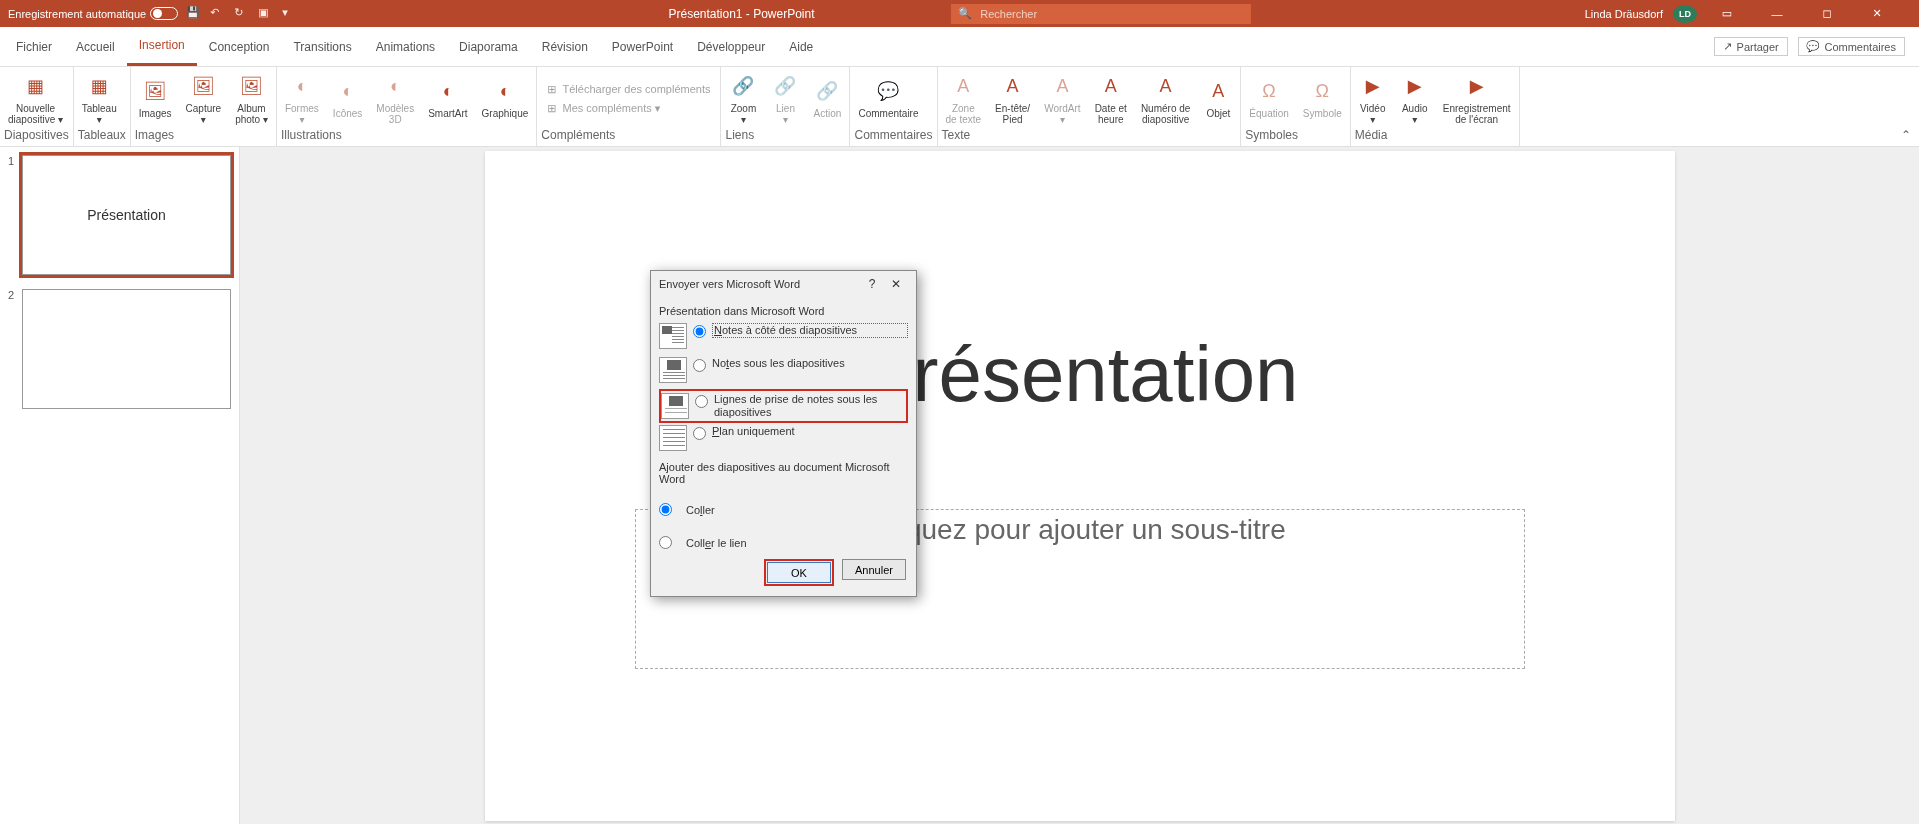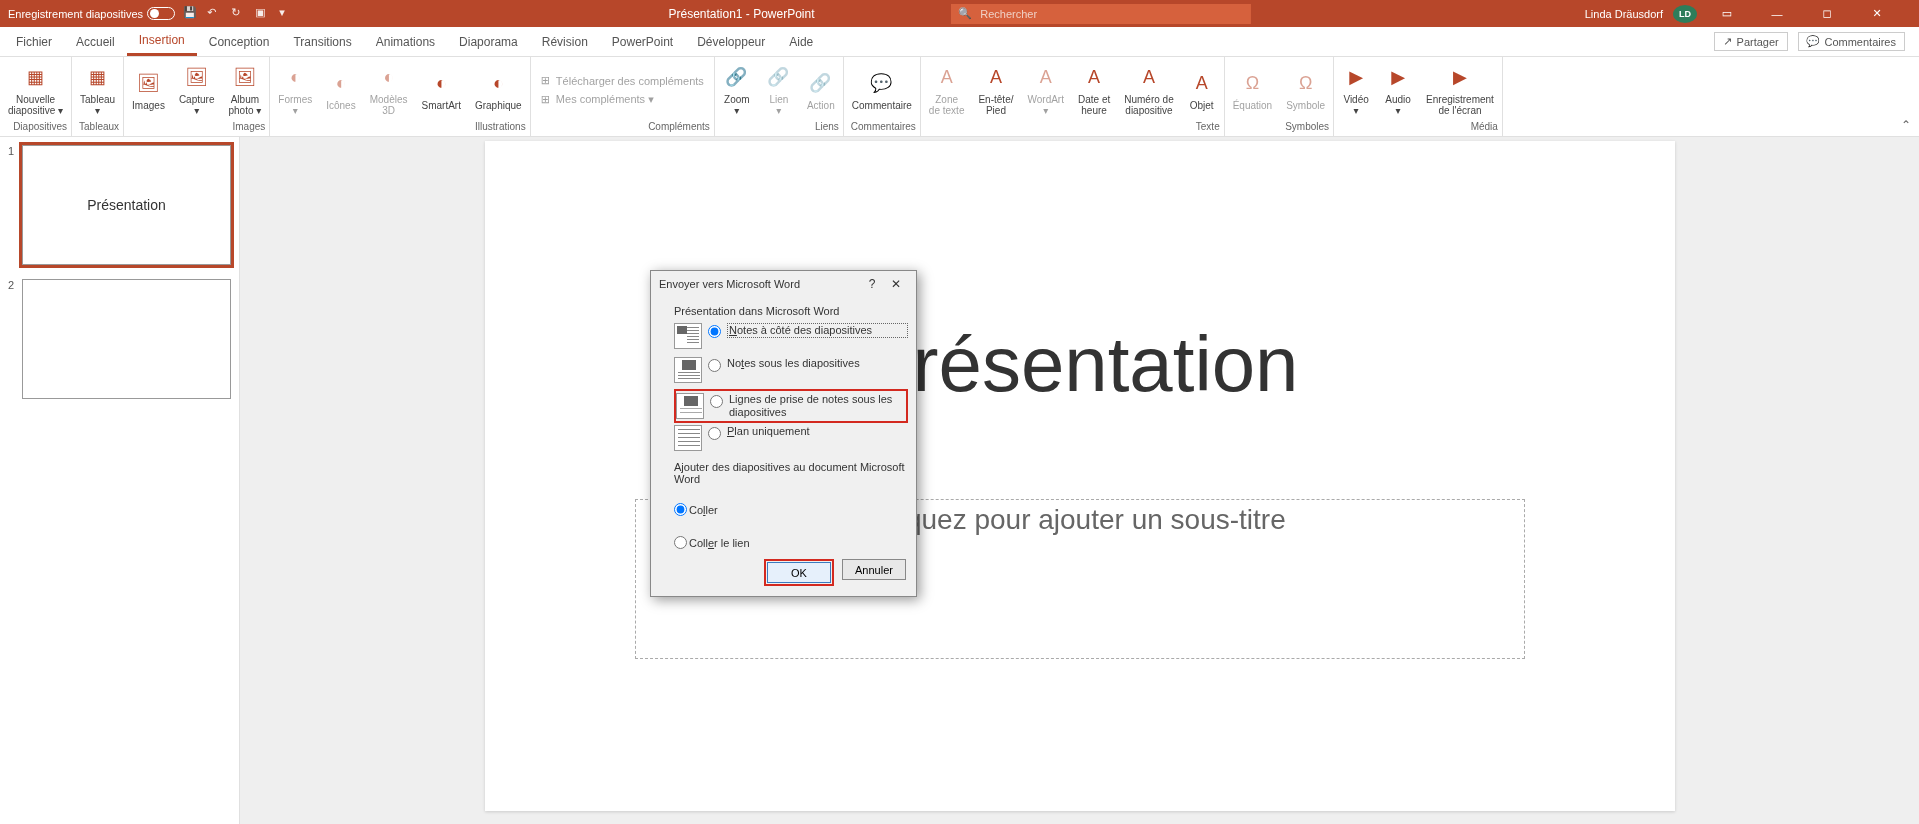--- a/index.html
+++ b/index.html
@@ -14,35 +14,35 @@
 .qat-icon { width: 16px; height: 16px; opacity: 0.9; display: inline-block; }
 .titlebar-center { position: absolute; left: 50%; transform: translateX(-50%); display: flex; align-items: center; gap: 36px; }
 .app-title { font-size: 12px; }
 .search-box { background: #d6613d; width: 300px; height: 20px; display: flex; align-items: center; padding: 0 8px; font-size: 11px; color: #f0d0c5; margin-left: 100px; }
 .search-icon { margin-right: 8px; }
 .titlebar-right { margin-left: auto; display: flex; align-items: center; gap: 10px; padding-right: 22px; }
 .user-avatar { width: 24px; height: 18px; background: #2e7d5a; border-radius: 50%; display: flex; align-items: center; justify-content: center; font-size: 9px; font-weight: bold; }
 .win-btn { width: 40px; height: 27px; display: flex; align-items: center; justify-content: center; font-size: 11px; }
 
 
-.tabs { background: #fff; height: 30px; display: flex; align-items: center; border-bottom: 1px solid #e0e0e0; padding: 0 4px; font-size: 12px; color: #555; }
+.tabs { background: #fff; height: 40px; display: flex; align-items: center; border-bottom: 1px solid #e0e0e0; padding: 0 4px; font-size: 12px; color: #555; }
 .tab { padding: 0 12px; height: 100%; display: flex; align-items: center; cursor: pointer; }
 .tab.active { border-bottom: 3px solid #b7472a; color: #b7472a; font-weight: 400; }
 .tabs-right { margin-left: auto; display: flex; gap: 10px; padding-right: 10px; font-size: 11px; }
 .share-btn { border: 1px solid #ccc; padding: 2px 8px; display: flex; align-items: center; gap: 4px; }
 
 
 .ribbon { background: #fff; height: 80px; display: flex; border-bottom: 1px solid #e0e0e0; font-size: 10px; color: #555; }
 .ribbon-group { display: flex; flex-direction: column; border-right: 1px solid #e0e0e0; padding: 2px 4px; }
 .ribbon-items { display: flex; flex: 1; align-items: center; gap: 6px; }
 .ribbon-btn { display: flex; flex-direction: column; align-items: center; justify-content: center; text-align: center; padding: 2px 4px; gap: 2px; line-height: 1.1; cursor: pointer; }
 .ribbon-btn.disabled { opacity: 0.5; }
 .ribbon-icon { width: 28px; height: 28px; display: flex; align-items: center; justify-content: center; font-size: 18px; color: #b7472a; }
 .ribbon-label { font-size: 10px; color: #444; }
-.group-label { text-align: right; font-size: 10px; color: #666; padding-bottom: 2px; }
+.group-label { text-align: left; font-size: 12px; color: #666; padding-bottom: 2px; }
 .ribbon-stack { display: flex; flex-direction: column; gap: 6px; justify-content: center; font-size: 11px; color: #444; padding: 0 6px; }
 .ribbon-stack-item { display: flex; align-items: center; gap: 6px; }
 .ribbon-collapse { margin-left: auto; padding: 4px 8px; align-self: flex-end; font-size: 12px; color: #666; }
 
 
 .workspace { display: flex; height: calc(824px - 27px - 26px - 80px); background: #efefef; }
 .slide-panel { width: 240px; background: #fff; border-right: 1px solid #e0e0e0; padding: 8px; overflow-y: auto; }
 .thumb-wrap { display: flex; gap: 4px; margin-bottom: 14px; }
 .thumb-num { font-size: 11px; color: #555; width: 10px; }
 .thumb { width: 210px; height: 120px; border: 1px solid #999; background: #fff; display: flex; align-items: center; justify-content: center; font-size: 14px; color: #333; }
@@ -50,52 +50,52 @@
 .editor { flex: 1; position: relative; display: flex; justify-content: center; padding: 4px 0; }
 .slide-canvas { background: #fff; width: 1190px; height: 670px; margin-top: 0; box-shadow: 0 1px 3px rgba(0,0,0,0.15); position: relative; }
 .title-box { position: absolute; left: 145px; top: 178px; width: 900px; text-align: center; font-size: 78px; color: #333; }
 .subtitle-box { position: absolute; left: 150px; top: 358px; width: 890px; height: 160px; border: 1px dashed #aaa; display: flex; align-items: flex-start; justify-content: center; padding-top: 4px; font-size: 28px; color: #666; }
 
 
 .modal { position: absolute; left: 650px; top: 270px; width: 267px; background: #f0f0f0; border: 1px solid #888; box-shadow: 3px 3px 12px rgba(0,0,0,0.4); font-size: 11px; color: #333; }
 .modal-title { display: flex; align-items: center; padding: 6px 8px; font-size: 11px; }
 .modal-title-text { flex: 1; }
 .modal-title-btn { width: 24px; text-align: center; font-size: 12px; cursor: pointer; }
-.modal-body { padding: 4px 8px 8px 23px; }
+.modal-body { padding: 4px 8px 8px 8px; }
 .section-label { font-size: 11px; margin: 4px 0 4px 0; }
 .radio-row { display: flex; align-items: flex-start; gap: 6px; padding: 2px 0; min-height: 34px; }
 .radio-row.highlight { border: 2px solid #d3291f; }
 .layout-icon { width: 28px; height: 26px; border: 1px solid #999; background: #fff; flex-shrink: 0; position: relative; }
 .layout-icon::before, .layout-icon::after { content: ""; position: absolute; background: #888; }
 .layout-icon.notes-side::before { width: 10px; height: 8px; left: 2px; top: 2px; background: #666; }
 .layout-icon.notes-side::after { width: 12px; height: 18px; right: 2px; top: 3px; background: repeating-linear-gradient(#888, #888 1px, transparent 1px, transparent 3px); }
 .layout-icon.lines-side::before { width: 10px; height: 8px; left: 2px; top: 2px; background: #666; }
 .layout-icon.lines-side::after { width: 12px; height: 18px; right: 2px; top: 3px; background: repeating-linear-gradient(#aaa, #aaa 1px, transparent 1px, transparent 4px); }
 .layout-icon.notes-below::before { width: 14px; height: 10px; left: 7px; top: 2px; background: #666; }
 .layout-icon.notes-below::after { width: 22px; height: 8px; left: 3px; bottom: 2px; background: repeating-linear-gradient(#888, #888 1px, transparent 1px, transparent 3px); }
 .layout-icon.lines-below::before { width: 14px; height: 10px; left: 7px; top: 2px; background: #666; }
 .layout-icon.lines-below::after { width: 22px; height: 8px; left: 3px; bottom: 2px; background: repeating-linear-gradient(#aaa, #aaa 1px, transparent 1px, transparent 4px); }
 .layout-icon.outline::before { width: 22px; height: 20px; left: 3px; top: 3px; background: repeating-linear-gradient(#888, #888 1px, transparent 1px, transparent 4px); }
 .radio-input { margin-top: 2px; }
 .radio-label { flex: 1; line-height: 1.2; }
 .radio-label span { text-decoration: underline; text-decoration-style: solid; }
 .radio-label.boxed { border: 1px dotted #666; padding: 0 1px; display: inline-block; }
-.simple-radio { display: flex; align-items: center; gap: 2px; padding: 2px 0; margin-top: 16px; }
+.simple-radio { display: flex; align-items: center; gap: 14px; padding: 2px 0; margin-top: 16px; }
 .modal-buttons { display: flex; justify-content: flex-end; gap: 8px; padding: 8px 2px 2px 0; }
 .dlg-btn { width: 64px; height: 21px; border: 1px solid #888; background: #e8e8e8; font-size: 11px; cursor: pointer; }
 .dlg-btn.primary { border: 1px solid #3a7bbf; background: #e6f0fb; }
 .dlg-btn-wrap.highlight { border: 2px solid #d3291f; padding: 1px; }
 </style>
 </head>
 <body>
 
 <div class="titlebar">
   <div class="titlebar-left">
     <div class="autosave-toggle">
-      <span>Enregistrement diapositives</span>
+      <span>Enregistrement automatique</span>
       <span class="toggle-switch"></span>
     </div>
     <span class="qat-icon">💾</span>
     <span class="qat-icon">↶</span>
     <span class="qat-icon">↻</span>
     <span class="qat-icon">▣</span>
     <span class="qat-icon">▾</span>
   </div>
   <div class="titlebar-center">
     <span class="app-title">Présentation1 - PowerPoint</span>

